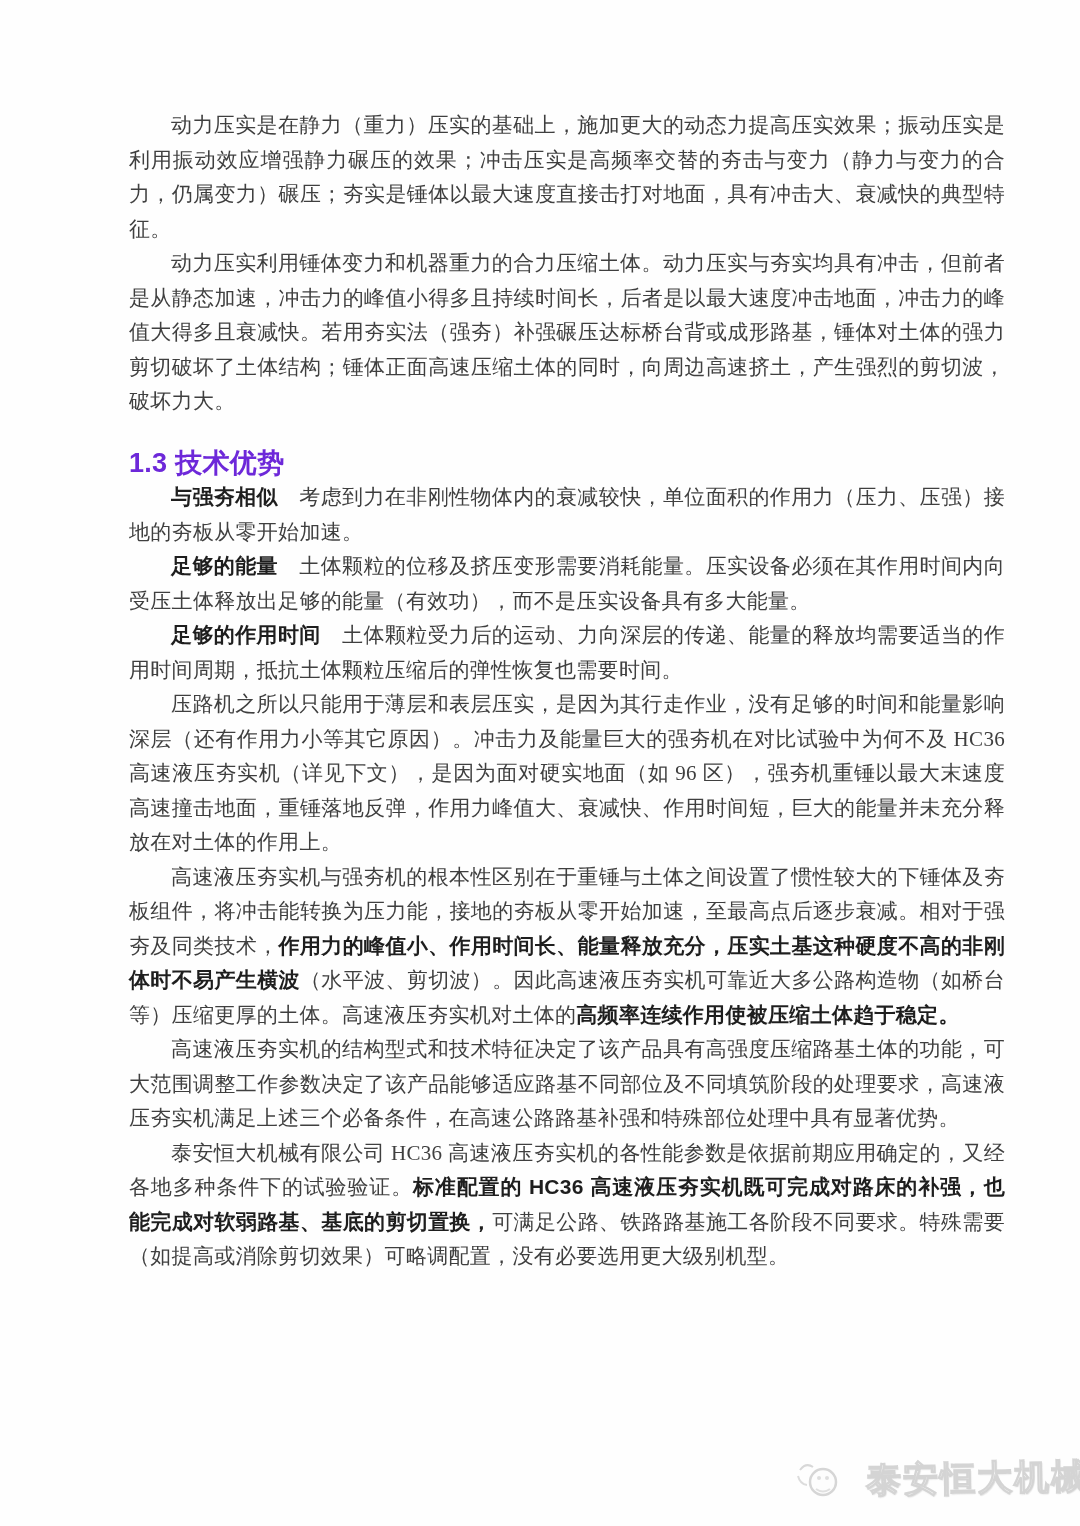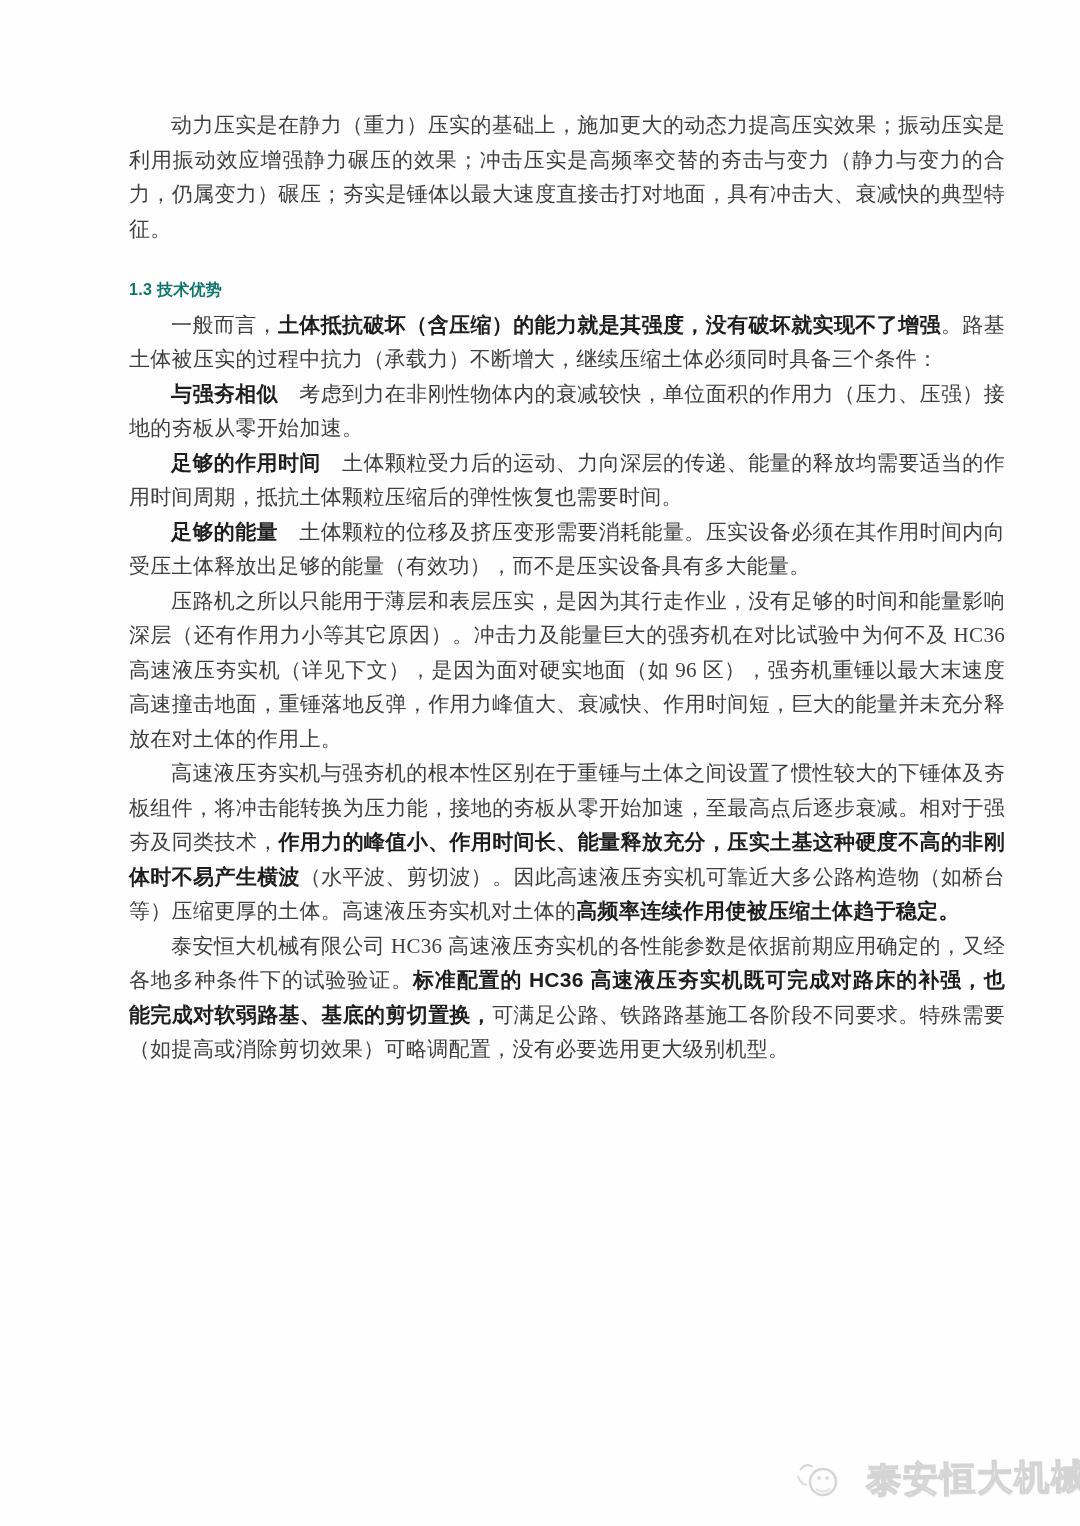--- a/index.html
+++ b/index.html
@@ -37,24 +37,24 @@
   .run {
     font-weight: normal;
   }
   .run-bold {
     font-weight: bold;
     color: #1e1e1e;
     font-family: "Liberation Sans", "DejaVu Sans", sans-serif;
   }
   .h-sub {
     margin: 27px 0 0 0;
-    font-size: 16px;
+    font-size: 27px;
     line-height: 34.5px;
     font-weight: bold;
-    color: #0f766e;
+    color: #6d28d9;
     text-indent: 0;
     font-family: "Liberation Sans", "DejaVu Sans", sans-serif;
   }
   .watermark {
     position: absolute;
     right: 16px;
     bottom: 24px;
     display: flex;
     align-items: flex-end;
     gap: 24px;
@@ -77,36 +77,37 @@
   }
 </style>
 </head>
 <body>
 
 <div class="page">
   <div class="content">
 
     <p class="para"><span class="run">动力压实是在静力（重力）压实的基础上，施加更大的动态力提高压实效果；振动压实是利用振动效应增强静力碾压的效果；冲击压实是高频率交替的夯击与变力（静力与变力的合力，仍属变力）碾压；夯实是锤体以最大速度直接击打对地面，具有冲击大、衰减快的典型特征。</span></p>
 
+    <p class="para"><span class="run">动力压实利用锤体变力和机器重力的合力压缩土体。动力压实与夯实均具有冲击，但前者是从静态加速，冲击力的峰值小得多且持续时间长，后者是以最大速度冲击地面，冲击力的峰值大得多且衰减快。若用夯实法（强夯）补强碾压达标桥台背或成形路基，锤体对土体的强力剪切破坏了土体结构；锤体正面高速压缩土体的同时，向周边高速挤土，产生强烈的剪切波，破坏力大。</span></p>
 
 
     <h3 class="h-sub">1.3 技术优势</h3>
 
-    <p class="para"><span class="run">一般而言，</span><b class="run-bold">土体抵抗破坏（含压缩）的能力就是其强度，没有破坏就实现不了增强</b><span class="run">。路基土体被压实的过程中抗力（承载力）不断增大，继续压缩土体必须同时具备三个条件：</span></p>
 
     <p class="para"><b class="run-bold">与强夯相似</b><span class="run">　考虑到力在非刚性物体内的衰减较快，单位面积的作用力（压力、压强）接地的夯板从零开始加速。</span></p>
 
+    <p class="para"><b class="run-bold">足够的能量</b><span class="run">　土体颗粒的位移及挤压变形需要消耗能量。压实设备必须在其作用时间内向受压土体释放出足够的能量（有效功），而不是压实设备具有多大能量。</span></p>
+
     <p class="para"><b class="run-bold">足够的作用时间</b><span class="run">　土体颗粒受力后的运动、力向深层的传递、能量的释放均需要适当的作用时间周期，抵抗土体颗粒压缩后的弹性恢复也需要时间。</span></p>
-
-    <p class="para"><b class="run-bold">足够的能量</b><span class="run">　土体颗粒的位移及挤压变形需要消耗能量。压实设备必须在其作用时间内向受压土体释放出足够的能量（有效功），而不是压实设备具有多大能量。</span></p>
 
     <p class="para"><span class="run">压路机之所以只能用于薄层和表层压实，是因为其行走作业，没有足够的时间和能量影响深层（还有作用力小等其它原因）。冲击力及能量巨大的强夯机在对比试验中为何不及 HC36 高速液压夯实机（详见下文），是因为面对硬实地面（如 96 区），强夯机重锤以最大末速度高速撞击地面，重锤落地反弹，作用力峰值大、衰减快、作用时间短，巨大的能量并未充分释放在对土体的作用上。</span></p>
 
     <p class="para"><span class="run">高速液压夯实机与强夯机的根本性区别在于重锤与土体之间设置了惯性较大的下锤体及夯板组件，将冲击能转换为压力能，接地的夯板从零开始加速，至最高点后逐步衰减。相对于强夯及同类技术，</span><b class="run-bold">作用力的峰值小、作用时间长、能量释放充分，压实土基这种硬度不高的非刚体时不易产生横波</b><span class="run">（水平波、剪切波）。因此高速液压夯实机可靠近大多公路构造物（如桥台等）压缩更厚的土体。高速液压夯实机对土体的</span><b class="run-bold">高频率连续作用使被压缩土体趋于稳定。</b></p>
 
+    <p class="para"><span class="run">高速液压夯实机的结构型式和技术特征决定了该产品具有高强度压缩路基土体的功能，可大范围调整工作参数决定了该产品能够适应路基不同部位及不同填筑阶段的处理要求，高速液压夯实机满足上述三个必备条件，在高速公路路基补强和特殊部位处理中具有显著优势。</span></p>
 
     <p class="para"><span class="run">泰安恒大机械有限公司 HC36 高速液压夯实机的各性能参数是依据前期应用确定的，又经各地多种条件下的试验验证。</span><b class="run-bold">标准配置的 HC36 高速液压夯实机既可完成对路床的补强，也能完成对软弱路基、基底的剪切置换，</b><span class="run">可满足公路、铁路路基施工各阶段不同要求。特殊需要（如提高或消除剪切效果）可略调配置，没有必要选用更大级别机型。</span></p>
 
   </div>
 
   <div class="watermark">
     <svg class="wm-logo" viewBox="0 0 46 42" fill="none" xmlns="http://www.w3.org/2000/svg">
       <path d="M4 10 q6 -8 13 -3" stroke="#d8d8d8" stroke-width="2" fill="none"></path>
       <path d="M2 16 q2 8 9 9" stroke="#dcdcdc" stroke-width="2" fill="none"></path>
       <circle cx="27" cy="22" r="13" stroke="#d6d6d6" stroke-width="2.5" fill="#fdfdfd"></circle>

